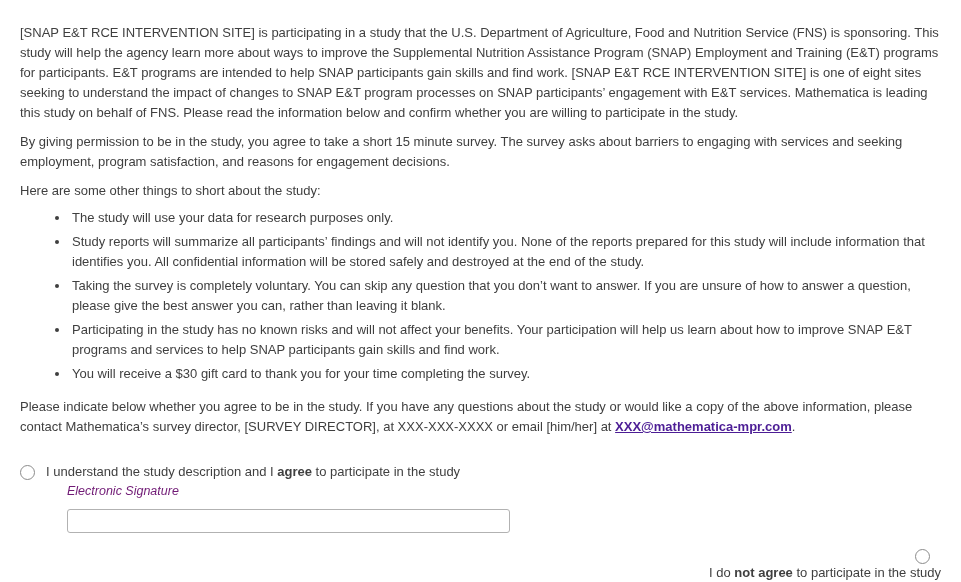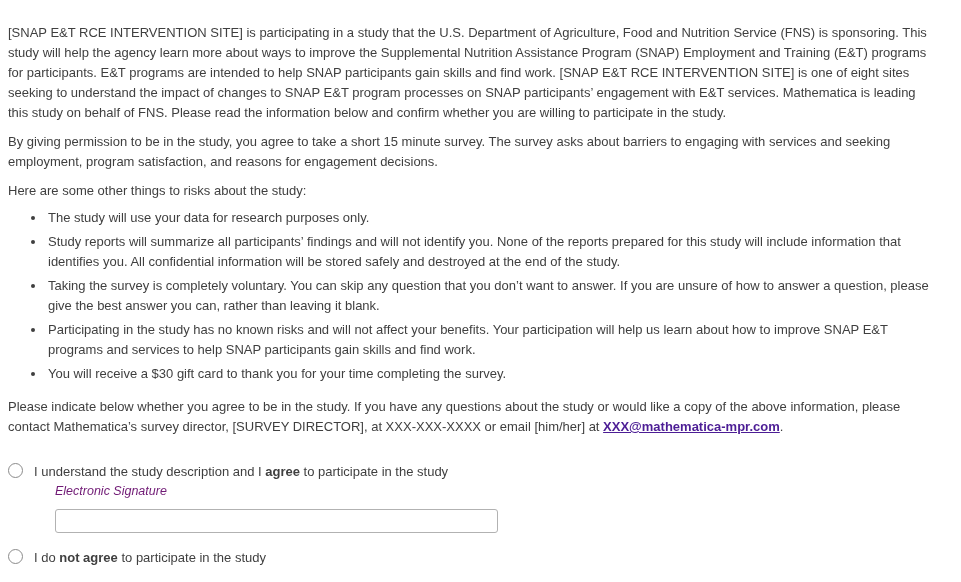--- a/index.html
+++ b/index.html
@@ -9,53 +9,53 @@
     height: 582px;
     overflow: hidden;
     background: #ffffff;
   }
   body {
     font-family: "Liberation Sans", sans-serif;
     color: #3f3f3f;
     -webkit-font-smoothing: antialiased;
   }
   .page {
-    padding: 23px 20px 0 8px;
+    padding: 23px 20px 0 20px;
     width: 921px;
   }
   .para {
     font-size: 13px;
     line-height: 20px;
     margin: 0 0 9px 0;
   }
   .para.list-intro {
     margin-bottom: 7px;
   }
   .study-list {
     margin: 6px 0 13px 0;
     padding: 0 0 0 38px;
     font-size: 13px;
     line-height: 20px;
   }
   .study-list li {
-    margin: 0 0 4px 0;
+    margin: 0 0 4px 12px;
     padding-left: 2px;
   }
   .contact {
     margin-bottom: 26px;
   }
   .email-link {
     color: #4c1d95;
     font-weight: bold;
     text-decoration: underline;
     cursor: pointer;
   }
   .option-row {
     display: flex;
-    align-items: flex-start;
+    align-items: flex-end;
     font-size: 13px;
     line-height: 17px;
     cursor: pointer;
   }
   .radio-circle {
     flex: 0 0 auto;
     width: 13px;
     height: 13px;
     border: 1px solid #8b8b8b;
     border-radius: 50%;
@@ -81,33 +81,34 @@
     border-radius: 3px;
     background: #ffffff;
     padding: 0 7px;
     font-family: "Liberation Sans", sans-serif;
     font-size: 13px;
     color: #3f3f3f;
     outline: none;
   }
   .option-row.second {
     margin-top: 6px;
+    flex-direction: column;
   }
   b { font-weight: bold; }
 </style>
 </head>
 <body>
 
 <div class="page">
 
   <p class="para">[SNAP E&amp;T RCE INTERVENTION SITE] is participating in a study that the U.S. Department of Agriculture, Food and Nutrition Service (FNS) is sponsoring. This study will help the agency learn more about ways to improve the Supplemental Nutrition Assistance Program (SNAP) Employment and Training (E&amp;T) programs for participants. E&amp;T programs are intended to help SNAP participants gain skills and find work. [SNAP E&amp;T RCE INTERVENTION SITE] is one of eight sites seeking to understand the impact of changes to SNAP E&amp;T program processes on SNAP participants’ engagement with E&amp;T services. Mathematica is leading this study on behalf of FNS. Please read the information below and confirm whether you are willing to participate in the study.</p>
 
   <p class="para">By giving permission to be in the study, you agree to take a short 15 minute survey. The survey asks about barriers to engaging with services and seeking employment, program satisfaction, and reasons for engagement decisions.</p>
 
-  <p class="para list-intro">Here are some other things to risks about the study:</p>
+  <p class="para list-intro">Here are some other things to short about the study:</p>
 
   <ul class="study-list">
     <li>The study will use your data for research purposes only.</li>
     <li>Study reports will summarize all participants’ findings and will not identify you. None of the reports prepared for this study will include information that identifies you. All confidential information will be stored safely and destroyed at the end of the study.</li>
     <li>Taking the survey is completely voluntary. You can skip any question that you don’t want to answer. If you are unsure of how to answer a question, please give the best answer you can, rather than leaving it blank.</li>
     <li>Participating in the study has no known risks and will not affect your benefits. Your participation will help us learn about how to improve SNAP E&amp;T programs and services to help SNAP participants gain skills and find work.</li>
     <li>You will receive a $30 gift card to thank you for your time completing the survey.</li>
   </ul>
 
   <p class="para contact"><span>Please indicate below whether you agree to be in the study. If you have any questions about the study or would like a copy of the above information, please contact Mathematica’s survey director, [SURVEY DIRECTOR], at XXX-XXX-XXXX or email [him/her] at </span><a class="email-link" href="#">XXX@mathematica-mpr.com</a><span>.</span></p>

